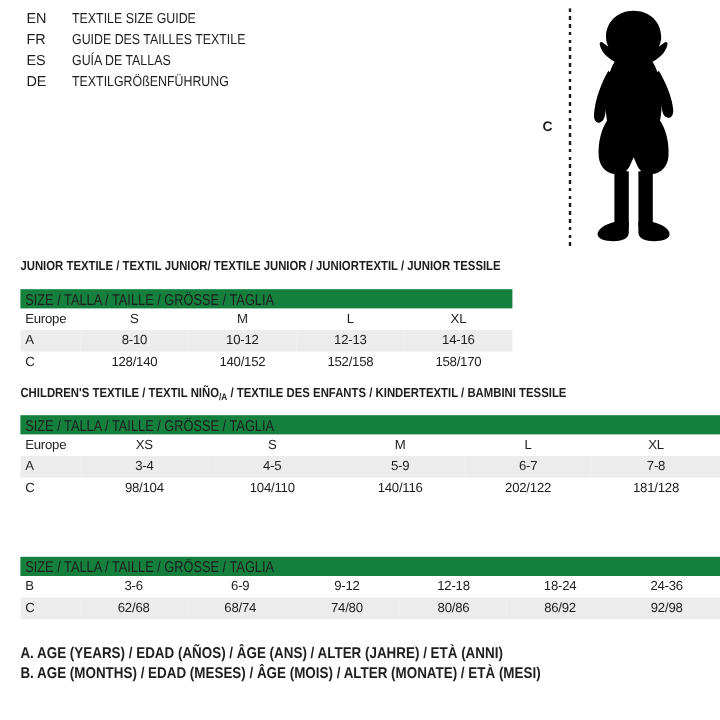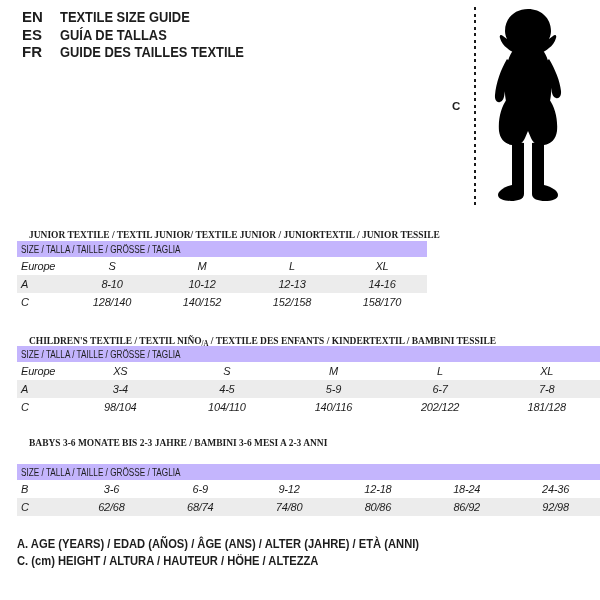--- a/index.html
+++ b/index.html
@@ -6,68 +6,72 @@
   body{
     width:600px;height:600px;position:relative;background:#ffffff;
     font-family:"Liberation Sans",sans-serif;color:#1d1d1d;
     -webkit-font-smoothing:antialiased;overflow:hidden;
   }
   .abs{position:absolute;}
   .cond{display:inline-block;transform:scaleX(.86);transform-origin:0 50%;white-space:nowrap;}
 
   
   #lang{top:8px;left:22px;}
-  .lrow{display:flex;height:17.5px;align-items:flex-start;font-weight:bold;font-size:15px;}
+  .lrow{display:flex;height:17.5px;align-items:flex-start;font-weight:normal;font-size:12px;}
   .lcode{width:38px;flex:0 0 38px;}
 
   
   #cline{left:474px;top:7px;width:2px;height:201px;
     background:repeating-linear-gradient(to bottom,#1a1a1a 0 3px,transparent 3px 6.5px);}
   #clabel{left:452px;top:100px;font-weight:bold;font-size:11.5px;}
   #baby{left:483px;top:6px;width:90px;height:202px;}
 
   
-  .ttl{margin:12px;font-size:11px;font-weight:bold;line-height:13px;font-family:Liberation Serif, serif;}
+  .ttl{margin:0;font-size:11px;font-weight:bold;line-height:13px;}
   #t1-title{top:216px;left:17px;}
   #t2-title{top:322px;left:17px;}
   #t3-title{top:424px;left:17px;}
   #t3-title .tline{height:16.5px;}
   .subsc{font-size:8px;vertical-align:-2px;}
 
   
   table{border-collapse:collapse;table-layout:fixed;}
   #t1{top:241px;left:17px;width:410px;}
   #t2{top:346px;left:17px;width:583px;}
   #t3{top:464px;left:17px;width:583px;}
-  th{background:#c4b5fd;height:16px;font-weight:normal;text-align:left;padding:0 0 0 4px;font-size:10px;}
+  th{background:#15803d;height:16px;font-weight:normal;text-align:left;padding:0 0 0 4px;font-size:13px;}
   th .cond{transform:scaleX(.82);}
-  td{height:18px;padding:0;font-size:11px;text-align:center;letter-spacing:-.2px;font-style:italic;}
+  td{height:18px;padding:0;font-size:11px;text-align:center;letter-spacing:-.2px;}
   td.lab{text-align:left;padding-left:4px;}
   tr.alt{background:#ececec;}
   col.c-lab{width:50px;}
 
   
   #notes{top:536px;left:17px;}
   .note{height:16.5px;font-weight:bold;font-size:13px;text-decoration:underline;}
 </style>
 </head>
 <body>
 
 <div id="lang" class="abs">
   <div class="lrow">
     <span class="lcode">EN</span>
     <span class="cond">TEXTILE SIZE GUIDE</span>
   </div>
   <div class="lrow">
+    <span class="lcode">FR</span>
+    <span class="cond">GUIDE DES TAILLES TEXTILE</span>
+  </div>
+  <div class="lrow">
     <span class="lcode">ES</span>
     <span class="cond">GUÍA DE TALLAS</span>
   </div>
   <div class="lrow">
-    <span class="lcode">FR</span>
-    <span class="cond">GUIDE DES TAILLES TEXTILE</span>
+    <span class="lcode">DE</span>
+    <span class="cond">TEXTILGRÖßENFÜHRUNG</span>
   </div>
 </div>
 
 <div id="cline" class="abs"></div>
 <div id="clabel" class="abs">C</div>
 <svg id="baby" class="abs" viewBox="0 0 90 200" xmlns="http://www.w3.org/2000/svg">
   <g fill="#000000">
     <path d="M45,2 C58,2 68,11 68,24 C68,27 67,30 66,32 L70,29 C72,27 74,28 73,31 C72,35 69,39 66,41 C61,46 52,48 45,48 C38,48 29,46 24,41 C21,39 18,35 17,31 C16,28 18,27 20,29 L24,32 C23,30 22,27 22,24 C22,11 32,2 45,2 Z"></path>
     <path d="M31,42 C26,48 23,58 22,70 C21,82 22,90 24,99 L66,99 C68,90 69,82 68,70 C67,58 64,48 59,42 C54,46 36,46 31,42 Z"></path>
     <path d="M24,52 C18,62 13,76 12,88 C11.5,93 14,96 17,95 C20,94 21,91 21.5,87 C23,77 26,66 30,58 Z"></path>
@@ -164,21 +168,20 @@
       <td>98/104</td>
       <td>104/110</td>
       <td>140/116</td>
       <td>202/122</td>
       <td>181/128</td>
     </tr>
   </tbody>
 </table>
 
 <h2 id="t3-title" class="abs ttl">
-  <div class="tline"><span class="cond">BABYS 3-6 MONATE BIS 2-3 JAHRE / BAMBINI 3-6 MESI A 2-3 ANNI</span></div>
 </h2>
 <table id="t3" class="abs">
   <colgroup>
       <col class="c-lab">
       <col>
       <col>
       <col>
       <col>
       <col>
       <col>
@@ -207,14 +210,14 @@
       <td>74/80</td>
       <td>80/86</td>
       <td>86/92</td>
       <td>92/98</td>
     </tr>
   </tbody>
 </table>
 
 <div id="notes" class="abs">
   <div class="note"><span class="cond">A. AGE (YEARS) / EDAD (AÑOS) / ÂGE (ANS) / ALTER (JAHRE) / ETÀ (ANNI)</span></div>
-  <div class="note"><span class="cond">C. (cm) HEIGHT / ALTURA / HAUTEUR / HÖHE / ALTEZZA</span></div>
+  <div class="note"><span class="cond">B. AGE (MONTHS) / EDAD (MESES) / ÂGE (MOIS) / ALTER (MONATE) / ETÀ (MESI)</span></div>
 </div>
 
 </body></html>

